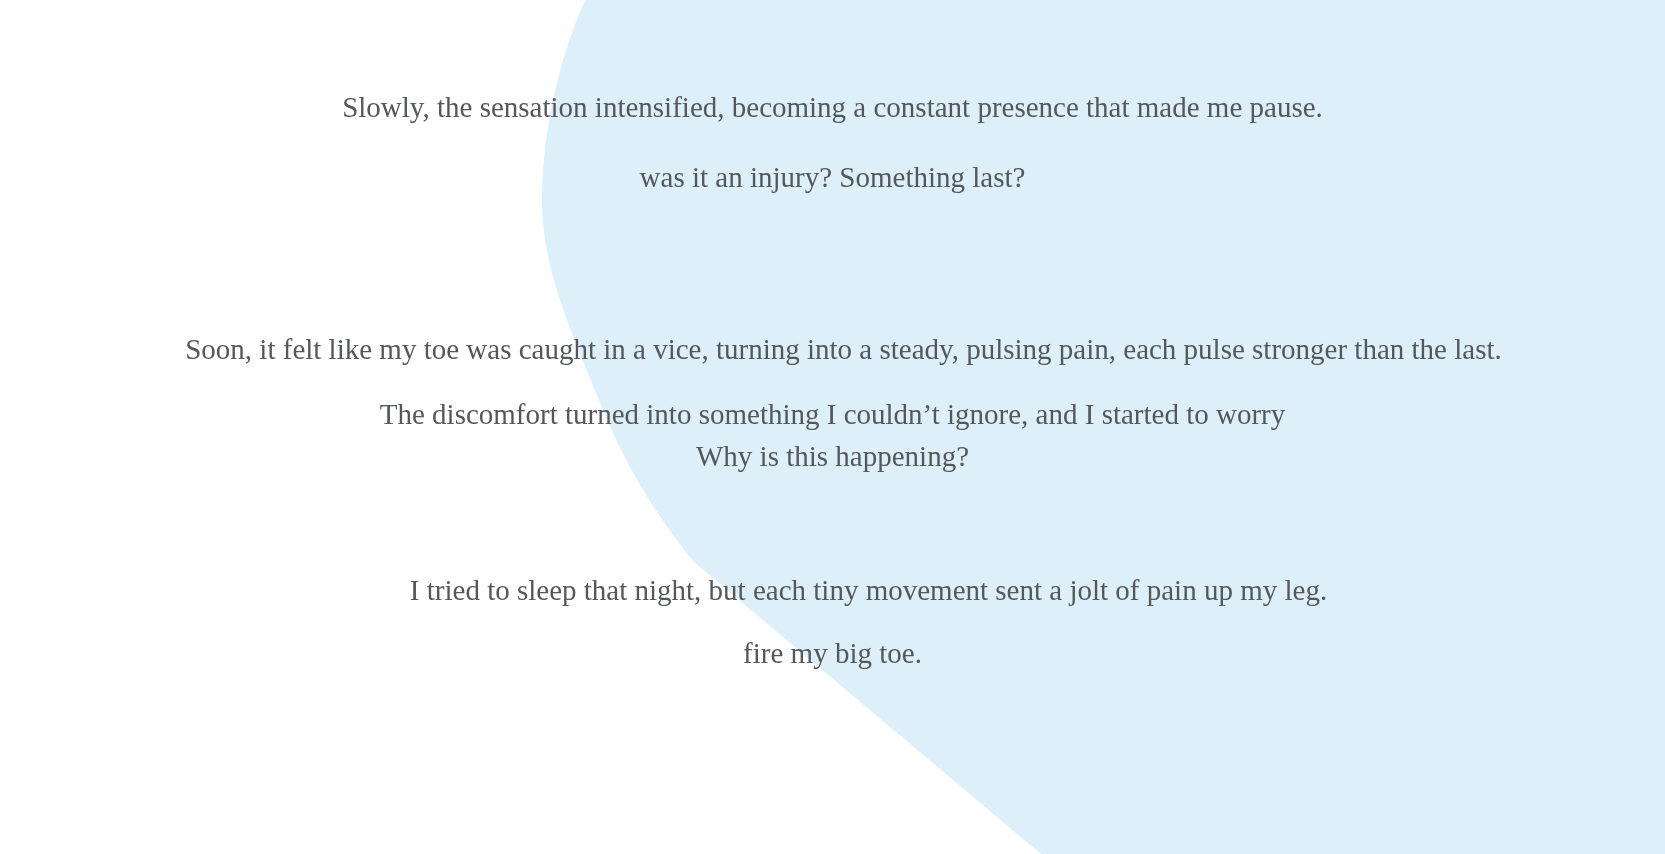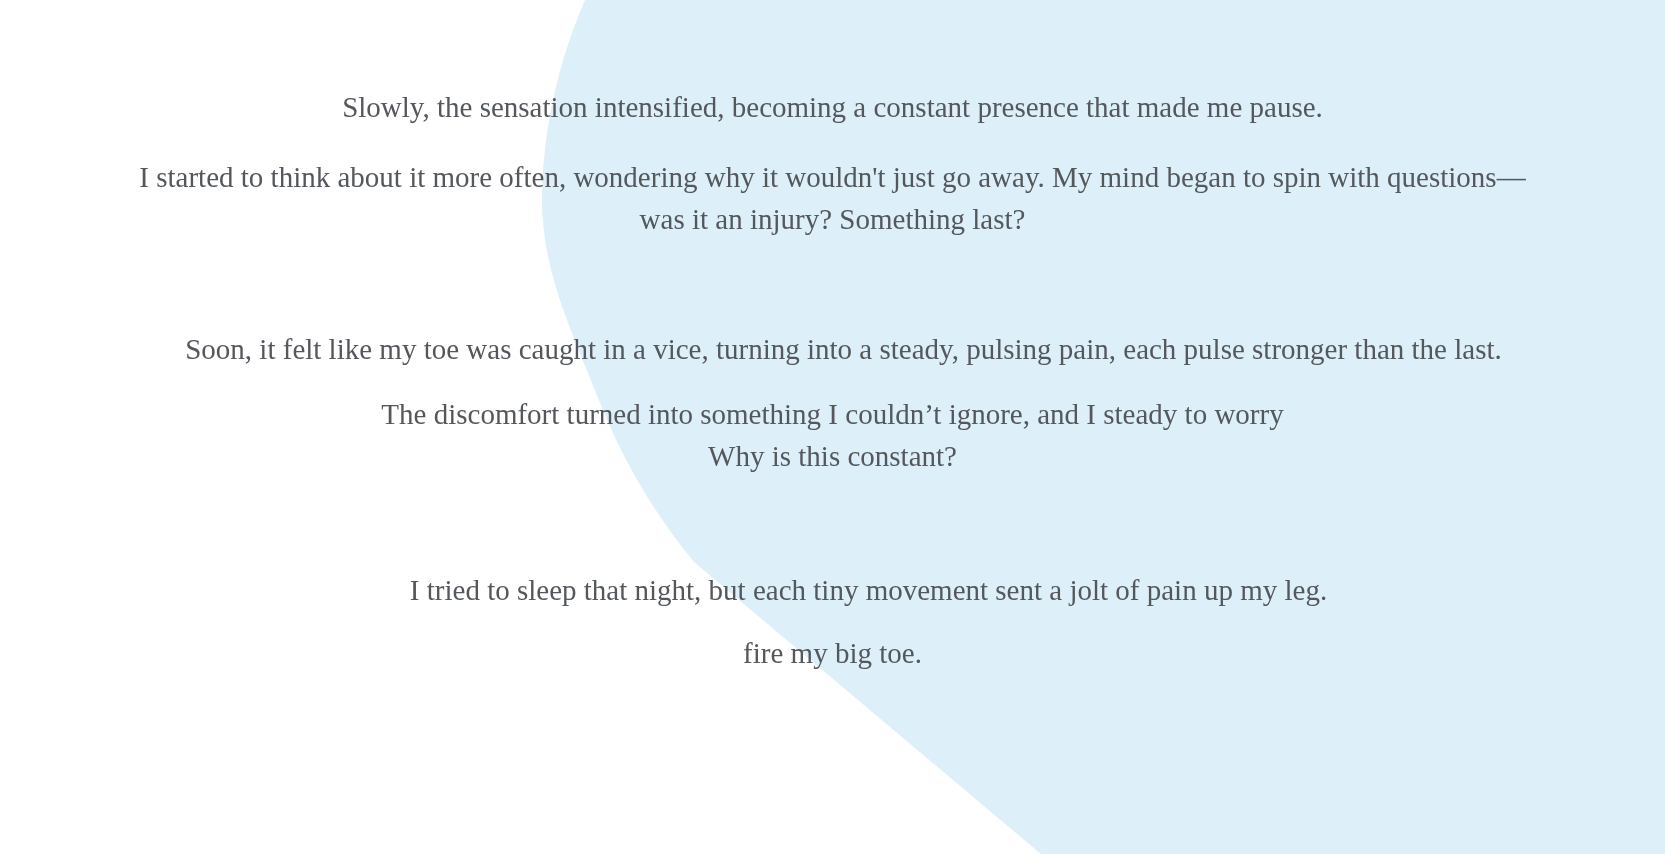--- a/index.html
+++ b/index.html
@@ -61,31 +61,30 @@
            Z" fill="#ddeff8"></path>
 </svg>
 
 <div class="content-layer">
 
   <div class="para para-1">
     <div class="line">Slowly, the sensation intensified, becoming a constant presence that made me pause.</div>
   </div>
 
   <div class="para para-2">
-    <div class="line">I started to think about it more often, wondering why it wouldn't just go away. My mind began to spin with questions—</div>
     <div class="line">was it an injury? Something last?</div>
   </div>
 
   <div class="para para-3">
     <div class="line">Soon, it felt like my toe was caught in a vice, turning into a steady, pulsing pain, each pulse stronger than the last.</div>
   </div>
 
   <div class="para para-4">
-    <div class="line">The discomfort turned into something I couldn’t ignore, and I steady to worry</div>
-    <div class="line">Why is this constant?</div>
+    <div class="line">The discomfort turned into something I couldn’t ignore, and I started to worry</div>
+    <div class="line">Why is this happening?</div>
   </div>
 
   <div class="para para-5">
     <div class="line">I tried to sleep that night, but each tiny movement sent a jolt of pain up my leg.</div>
   </div>
 
   <div class="para para-6">
     <div class="line">fire my big toe.</div>
   </div>
 

